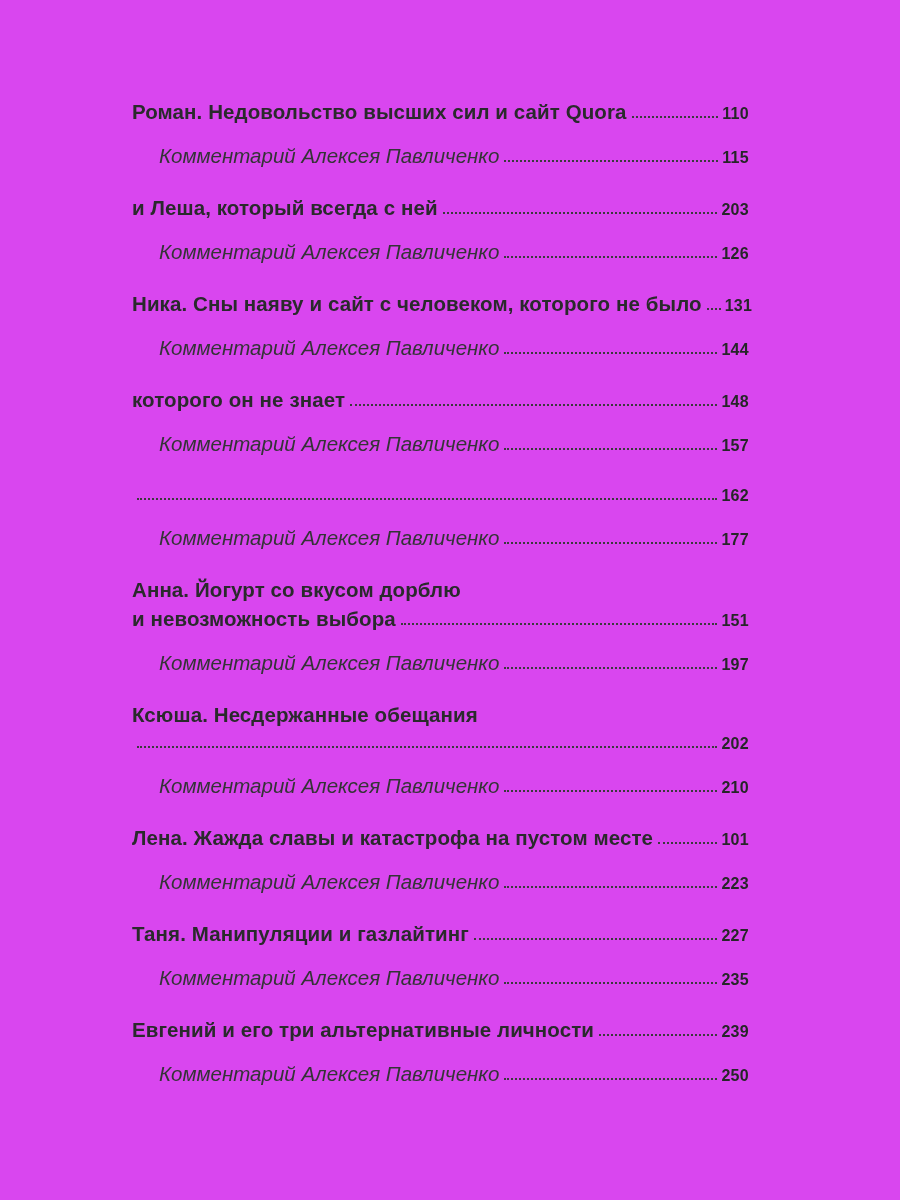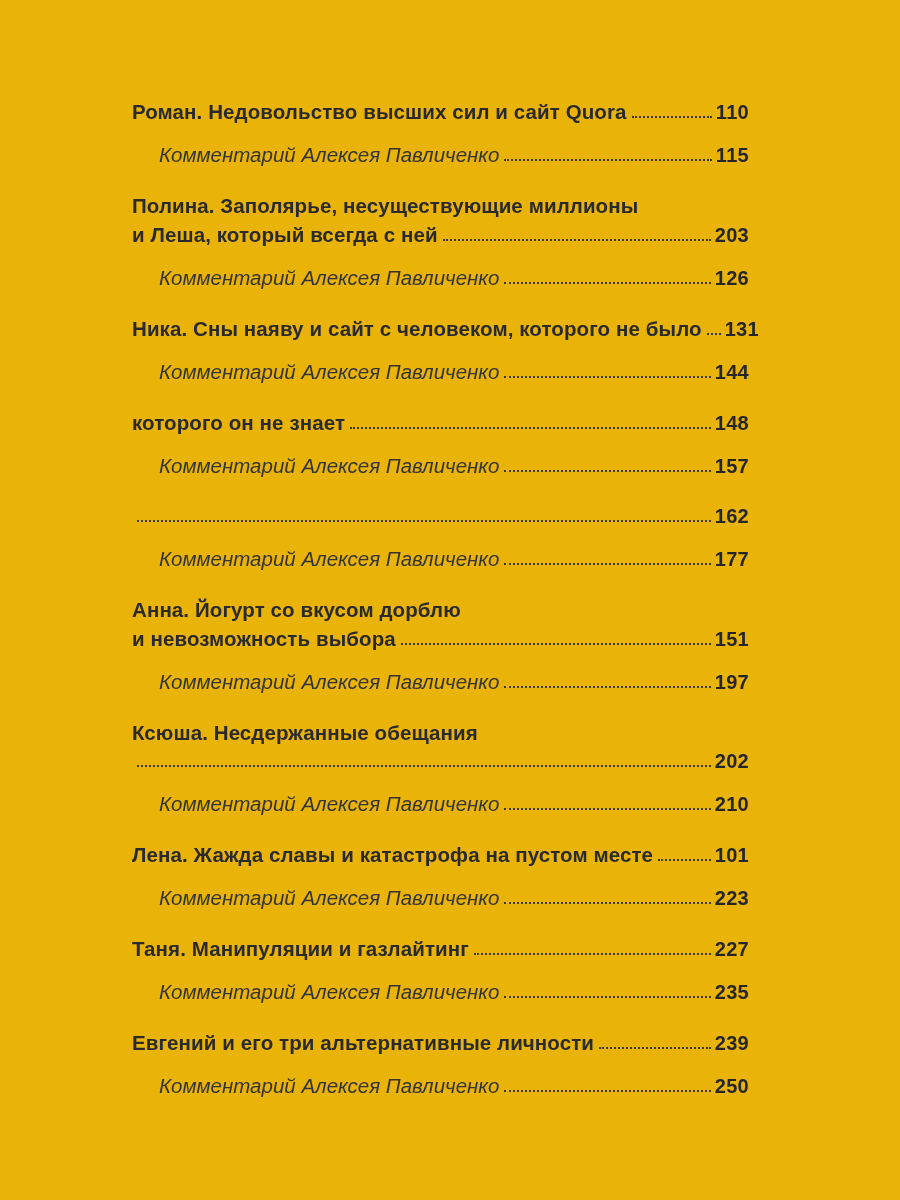--- a/index.html
+++ b/index.html
@@ -10,21 +10,21 @@
     width: 900px;
     height: 1200px;
     background: #ffffff;
     font-family: "Liberation Sans", "DejaVu Sans", sans-serif;
     overflow: hidden;
   }
   .page {
     position: relative;
     width: 900px;
     height: 1200px;
-    background: #eab308;
+    background: #d946ef;
     color: #2a2a2c;
   }
   .toc {
     position: absolute;
     left: 132px;
     top: 97px;
     width: 617px;
   }
   .entry {
     margin-bottom: 21px;
@@ -48,21 +48,21 @@
     flex: 1 1 auto;
     min-width: 14px;
     height: 2px;
     border-bottom: 2px dotted #3a3a3c;
     margin: 0 4px 0 5px;
     transform: translateY(-1px);
   }
   .num {
     flex: 0 0 auto;
     font-weight: 700;
-    font-size: 20px;
+    font-size: 16px;
     font-style: normal;
     letter-spacing: 0.3px;
     color: #262628;
   }
   .comment {
     font-size: 20.5px;
     line-height: 29px;
     font-style: italic;
     font-weight: 400;
     color: #343436;
@@ -87,23 +87,20 @@
       <span class="num">110</span>
     </div>
     <div class="comment row">
       <span class="c-text">Комментарий Алексея Павличенко</span>
       <span class="leader"></span>
       <span class="num">115</span>
     </div>
   </div>
 
   <div class="entry">
-    <div class="pre-lines">
-  <div class="title-line">Полина. Заполярье, несуществующие миллионы</div>
-</div>
     <div class="title-line row">
       <span class="t-text">и Леша, который всегда с ней</span>
       <span class="leader"></span>
       <span class="num">203</span>
     </div>
     <div class="comment row">
       <span class="c-text">Комментарий Алексея Павличенко</span>
       <span class="leader"></span>
       <span class="num">126</span>
     </div>

